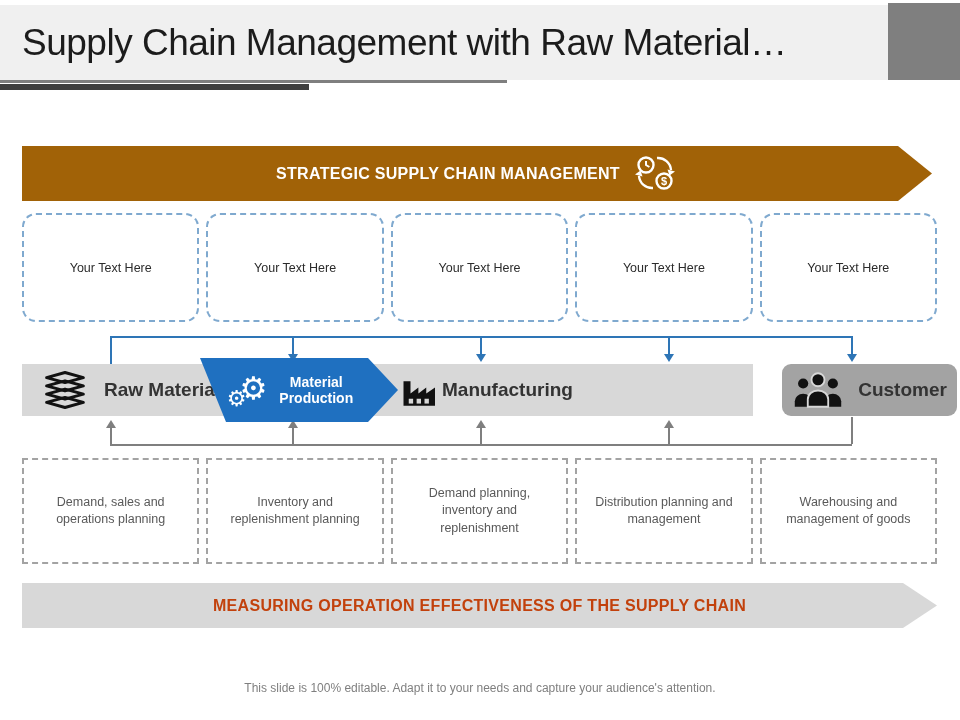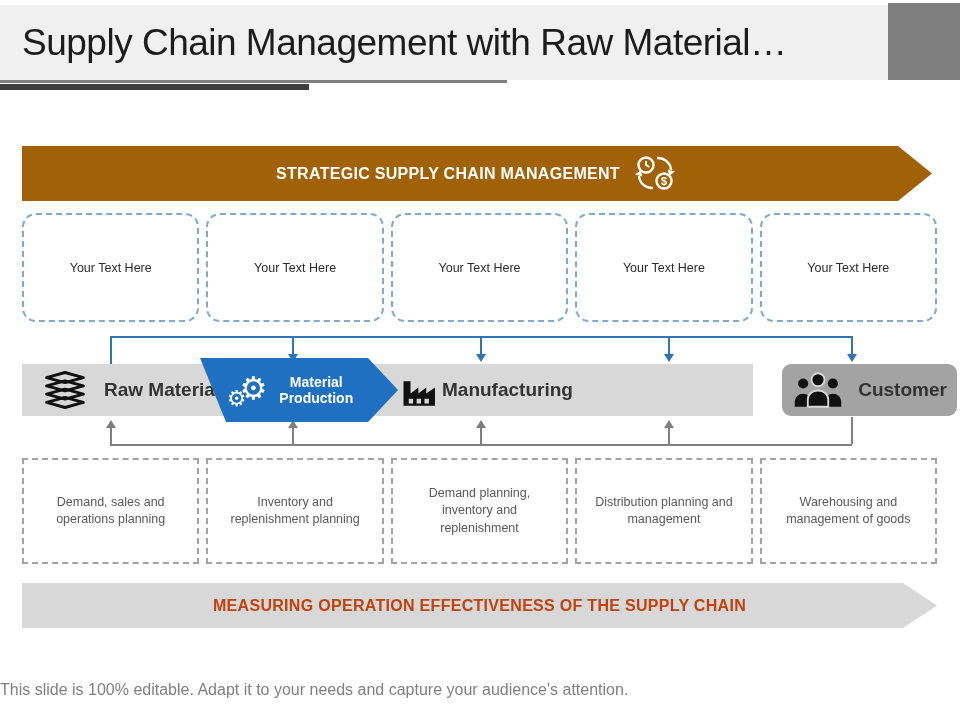--- a/index.html
+++ b/index.html
@@ -55,22 +55,22 @@
   .chev-label{color:#ffffff;font-weight:bold;font-size:14px;text-align:center;line-height:1.15;}
   .chev1 .chev-label{width:86px;}
   .customer{position:absolute;left:762px;top:364px;width:175px;height:52px;background:#a3a3a3;
             border-radius:9px;display:flex;align-items:center;justify-content:center;gap:14px;z-index:2;margin-left:20px;}
 
   .gear-wrap{display:flex;align-items:center;color:#ffffff;font-family:"DejaVu Sans",sans-serif;line-height:1;}
   .gear-small{font-size:22px;margin:18px -7px 0 0;}
   .gear-big{font-size:31px;margin-top:-4px;}
 
   
-  .footer{position:absolute;left:0;top:681px;width:960px;
-          font-size:16px;color:#7F7F7F;}
+  .footer{position:absolute;left:0;top:681px;width:960px;text-align:center;
+          font-size:12px;color:#7F7F7F;}
 </style>
 </head>
 <body>
 
 <div class="slide">
 
   <div class="title-strip">
     <div class="title">Supply Chain Management with Raw Material…</div>
   </div>
   <div class="corner-block"></div>

